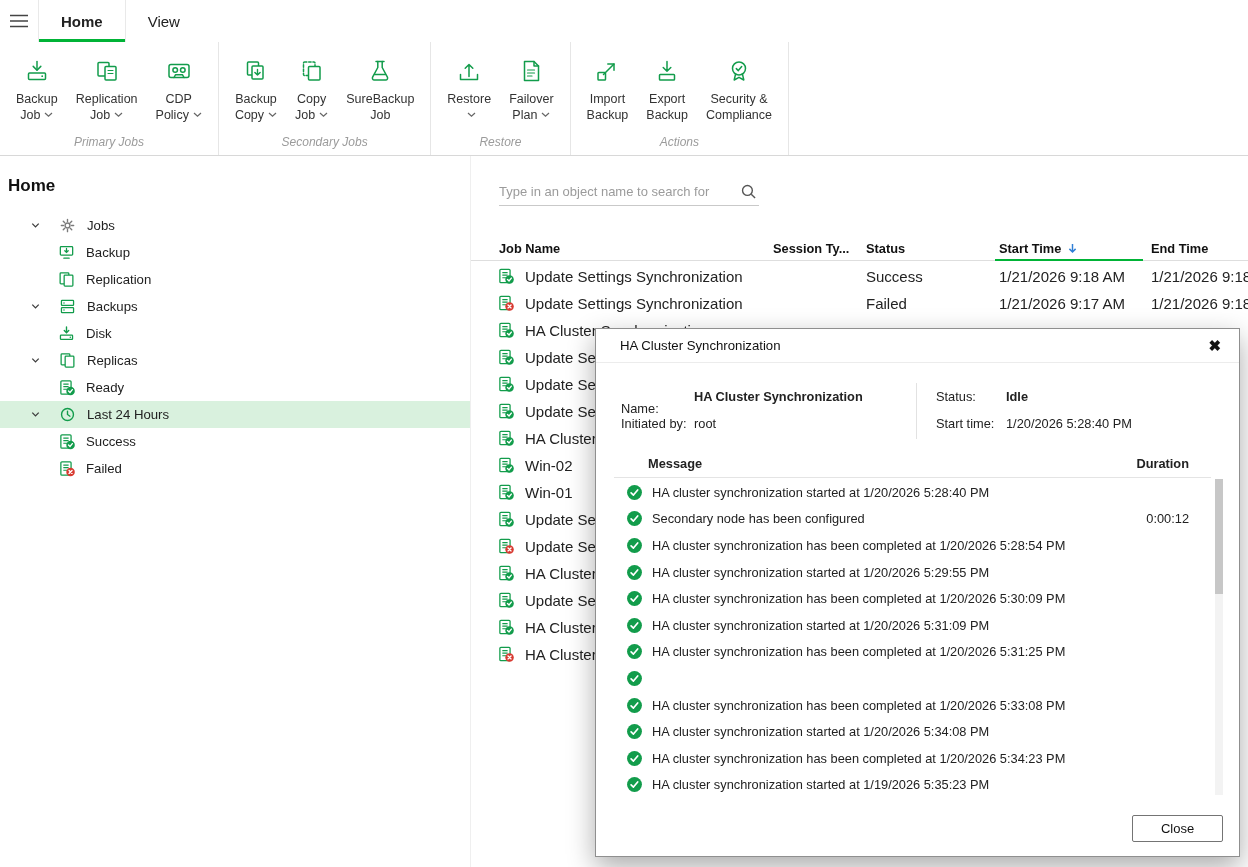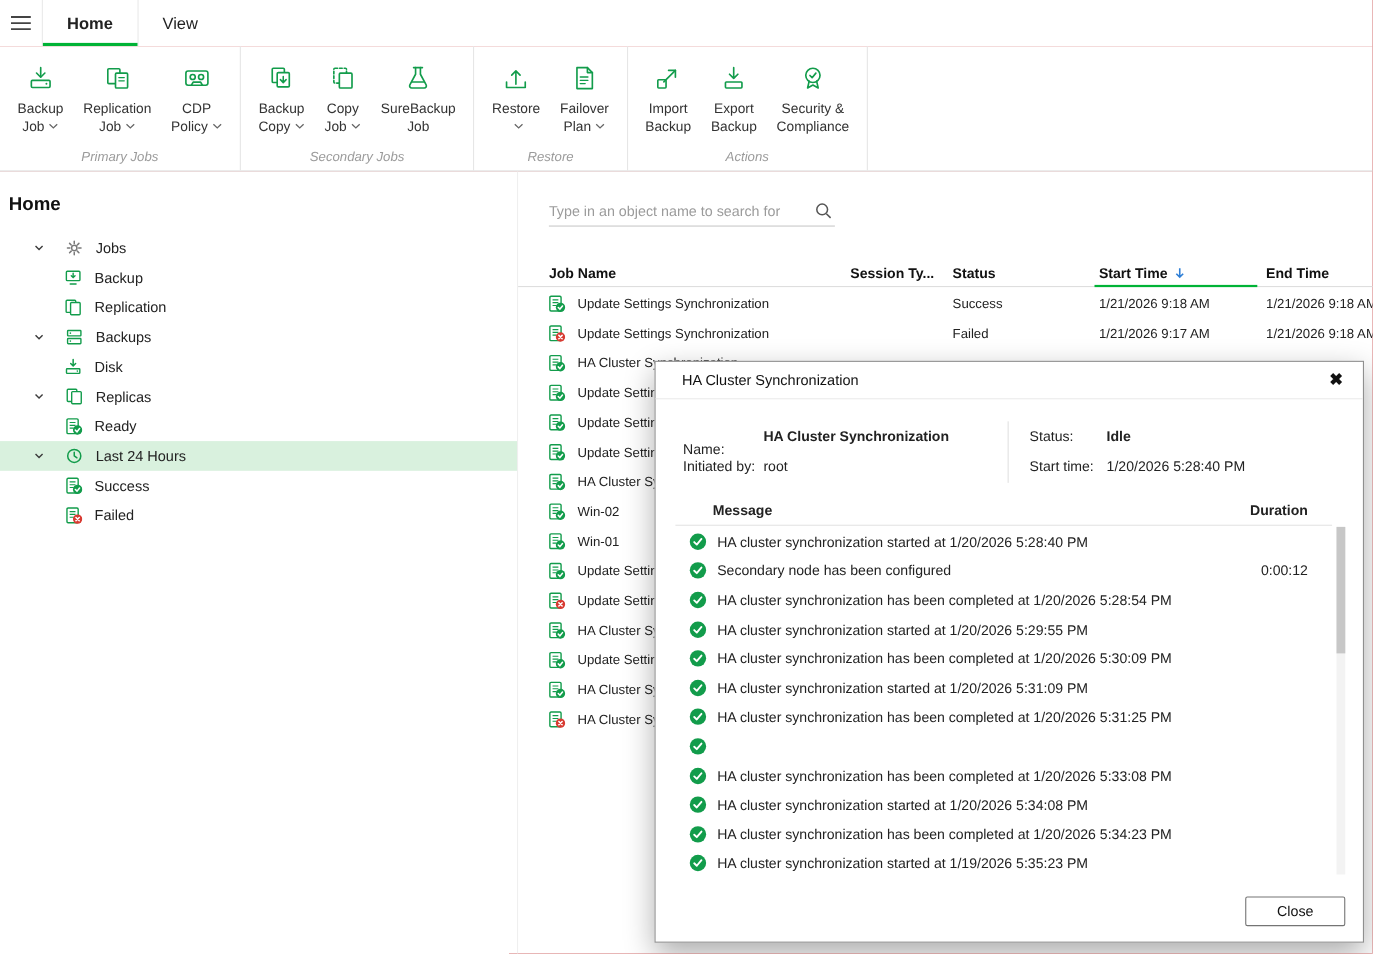--- a/index.html
+++ b/index.html
@@ -1,18 +1,18 @@
 <!DOCTYPE html>
 <html><head>
 <meta charset="utf-8">
 <style>
   :root{ --green:#00b336; }
   *{margin:0;padding:0;box-sizing:border-box;}
   html,body{background:#fff;}
-  .app{position:relative;width:1248px;height:867px;background:#b91c1c;overflow:hidden;
+  .app{position:relative;width:1248px;height:867px;background:#bef264;overflow:hidden;
        font-family:"Liberation Sans",sans-serif;color:#222;font-size:13px;}
 
   
   .tabsbar{position:absolute;top:0;left:0;right:0;height:42px;display:flex;align-items:stretch;background:#fff;}
   .hamb{width:38px;display:flex;align-items:center;justify-content:center;cursor:pointer;}
   .tab{display:flex;align-items:center;padding:0 22px;font-size:15px;color:#222;cursor:pointer;position:relative;}
   .tab.active{font-weight:bold;border-left:1px solid #e9e9e9;border-right:1px solid #e9e9e9;}
   .tab.active::after{content:"";position:absolute;left:0;right:0;bottom:0;height:3px;background:var(--green);}
 
   
@@ -41,21 +41,21 @@
   .search{position:absolute;left:28px;top:22px;width:260px;height:28px;border-bottom:1px solid #c9c9c9;display:flex;align-items:center;}
   .search input{border:none;outline:none;flex:1;font:13px "Liberation Sans",sans-serif;color:#333;background:transparent;}
   .search input::placeholder{color:#9b9b9b;}
   .mag{display:flex;padding:0 2px;cursor:pointer;}
   .thead{position:absolute;left:0;right:0;top:82px;height:23px;border-bottom:1px solid #dedede;font-weight:bold;font-size:12.8px;color:#111;}
   .thead .hc{position:absolute;top:3px;cursor:pointer;white-space:nowrap;}
   .h-name{left:28px;} .h-sess{left:302px;} .h-status{left:395px;} .h-end{left:680px;}
   .h-startwrap{position:absolute;left:524px;top:0;width:148px;height:23px;border-bottom:2px solid var(--green);padding:3px 0 0 4px;cursor:pointer;white-space:nowrap;}
   .sorticon{margin-left:6px;vertical-align:-1px;}
   .rowswrap{position:absolute;left:0;right:0;top:106px;bottom:0;overflow:hidden;}
-  .trw{height:27px;position:relative;font-size:12px;cursor:default;}
+  .trw{height:27px;position:relative;font-size:15px;cursor:default;}
   .trw>span{position:absolute;top:50%;transform:translateY(-50%);white-space:nowrap;}
   .c-icon{left:26px;display:flex;} .c-name{left:54px;} .c-sess{left:302px;} .c-status{left:395px;} .c-start{left:528px;} .c-end{left:680px;}
 
   
   .dialog{position:absolute;left:595px;top:328px;width:645px;height:529px;background:#fff;border:1px solid #8f8f8f;
           box-shadow:0 10px 26px rgba(0,0,0,.33);z-index:20;}
   .dtitle{position:absolute;top:0;left:0;right:0;height:34px;display:flex;align-items:center;padding:0 18px 0 24px;
           font-size:13.2px;color:#111;border-bottom:1px solid #ececec;}
   .dclose{margin-left:auto;font-size:15px;font-weight:bold;cursor:pointer;color:#111;line-height:1;}
   .ilabel,.ivalue{position:absolute;font-size:12.8px;white-space:nowrap;color:#222;}

